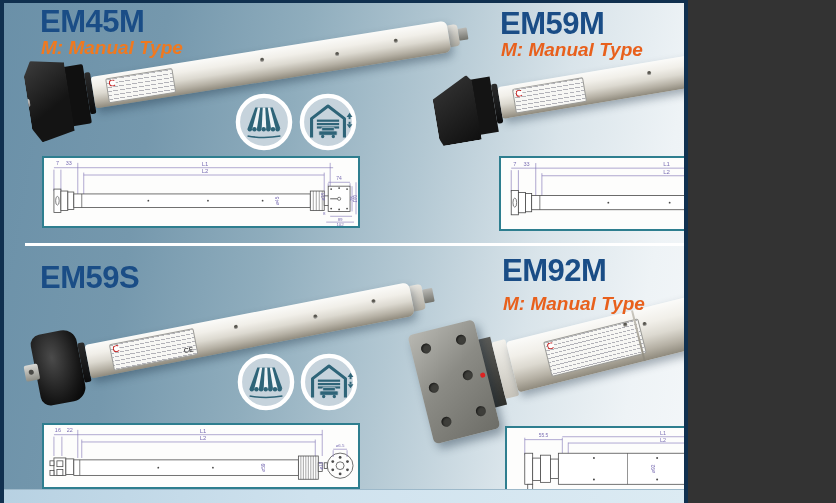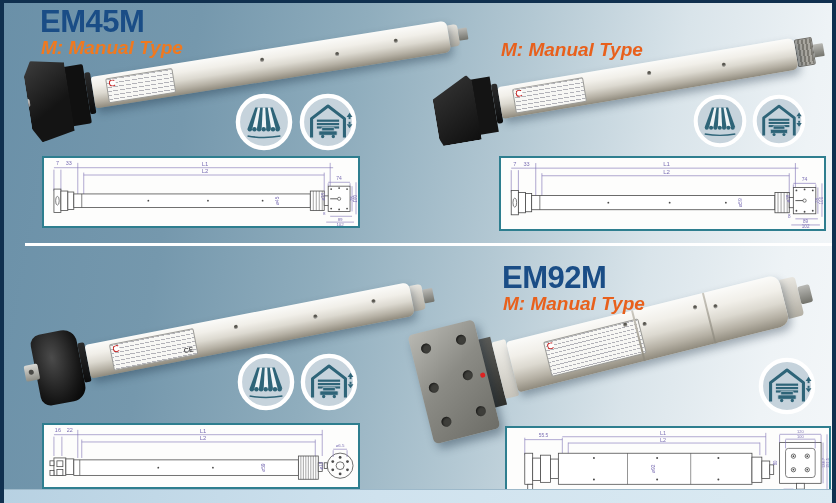--- a/index.html
+++ b/index.html
@@ -1,17 +1,17 @@
 <!DOCTYPE html>
 <html><head>
 <meta charset="utf-8">
 <style>
   html,body{margin:0;padding:0;background:#333;}
   #stage{
-    position:relative;width:836px;height:503px;overflow:hidden;
+    position:relative;width:688px;height:503px;overflow:hidden;
     font-family:"Liberation Sans",sans-serif;
     background:linear-gradient(100deg,#6a90a8 0%,#7598ad 22%,#8fadbd 40%,#b3c8d3 58%,#d9e4ea 75%,#eef3f6 90%,#f4f7f9 100%);
   }
   .frame-top{position:absolute;left:0;top:0;right:0;height:3px;background:#10304f;z-index:9;}
   .frame-left{position:absolute;left:0;top:0;bottom:0;width:4px;background:#10304f;z-index:9;}
   .frame-right{position:absolute;right:0;top:0;bottom:0;width:4px;background:#10304f;z-index:9;}
   .bottom-bar{position:absolute;left:0;right:0;bottom:0;height:13px;z-index:8;
     background:linear-gradient(to right,#b7d1e2,#cfe2ee 45%,#dcebf3);border-top:1px solid #9db9ca;}
   .divider{position:absolute;left:25px;top:243px;width:807px;height:3px;background:#ffffff;z-index:4;}
 
@@ -157,20 +157,21 @@
       <text class="dimtxt" x="297" y="23" font-size="5" text-anchor="middle">74</text>
       <text class="dimtxt" transform="rotate(-90 282.5 40)" x="282.5" y="40" font-size="4.5" text-anchor="middle">ø38</text>
       <text class="dimtxt" x="282" y="59" font-size="4.5" text-anchor="middle">8</text>
       <text class="dimtxt" transform="rotate(-90 311.5 42)" x="311.5" y="42" font-size="4.5" text-anchor="middle">78</text>
       <text class="dimtxt" transform="rotate(-90 315.5 42)" x="315.5" y="42" font-size="4.5" text-anchor="middle">100</text>
       <text class="dimtxt" x="298" y="64.5" font-size="4.5" text-anchor="middle">89</text>
       <text class="dimtxt" x="298" y="69.5" font-size="4.5" text-anchor="middle">102</text>
     </svg>
   </div>
 
+  <div class="product-title" style="left:500px;top:6px">EM59M</div>
   <div class="product-subtitle c-redorange" style="left:501px;top:39px">M: Manual Type</div>
 
   <div class="motor" style="left:435px;top:80px;height:68px;transform:rotate(-9.5deg)">
     <div class="h59-plate"></div>
     <div class="h59-box"></div>
     <div class="m-collar" style="width:6px;height:40px"></div>
     <div class="m-tube" style="width:300px;height:32px">
       <div class="m-plate" style="left:14px;top:4px;width:70px;height:23px"></div>
       <div class="m-dot" style="left:150px;top:9px"></div>
       <div class="m-dot" style="left:225px;top:13px"></div>
@@ -244,20 +245,21 @@
       <text class="dimtxt" x="297" y="23" font-size="5" text-anchor="middle">74</text>
       <text class="dimtxt" transform="rotate(-90 282.5 40)" x="282.5" y="40" font-size="4.5" text-anchor="middle">ø38</text>
       <text class="dimtxt" x="282" y="59" font-size="4.5" text-anchor="middle">8</text>
       <text class="dimtxt" transform="rotate(-90 311.5 42)" x="311.5" y="42" font-size="4.5" text-anchor="middle">78</text>
       <text class="dimtxt" transform="rotate(-90 315.5 42)" x="315.5" y="42" font-size="4.5" text-anchor="middle">100</text>
       <text class="dimtxt" x="298" y="64.5" font-size="4.5" text-anchor="middle">89</text>
       <text class="dimtxt" x="298" y="69.5" font-size="4.5" text-anchor="middle">102</text>
     </svg>
   </div>
 
+  <div class="product-title" style="left:40px;top:260px">EM59S</div>
 
   <div class="motor" style="left:25px;top:336px;height:76px;transform:rotate(-11deg)">
     <div class="h59s-tab"></div>
     <div class="h59s-cap"></div>
     <div class="m-collar" style="width:7px;height:40px"></div>
     <div class="m-tube" style="width:330px;height:34px">
       <div class="m-plate" style="left:24px;top:4px;width:84px;height:25px">
         <span style="position:absolute;right:3px;bottom:2px;font-size:7px;color:#555;font-weight:bold">CE</span>
       </div>
       <div class="m-dot" style="left:150px;top:9px"></div>
@@ -329,21 +331,21 @@
         <circle class="otlf" cx="298" cy="50.5" r="1.4"></circle>
         <circle class="otlf" cx="305.4" cy="46.3" r="1.4"></circle>
       <circle cx="298" cy="42" r="4" fill="none" stroke="#4a4a4a" stroke-width="0.8"></circle>
       <rect class="otl" x="282" y="39" width="3" height="6"></rect>
       <path class="dim" d="M291,25H305 M291,26V33 M305,26V33"></path>
       <text class="dimtxt" x="298" y="23" font-size="4.5" text-anchor="middle">ø6.5</text>
       <text class="dimtxt" transform="rotate(-90 280.5 42)" x="280.5" y="42" font-size="4.5" text-anchor="middle">ø18</text>
     </svg>
   </div>
 
-  <div class="product-title" style="left:502px;top:260px">EM92M</div>
+  <div class="product-title" style="left:502px;top:253px">EM92M</div>
   <div class="product-subtitle c-redorange" style="left:503px;top:293px">M: Manual Type</div>
 
   <div class="motor" style="left:421px;top:332px;height:116px;transform:rotate(-14deg)">
     <div class="h92-plate">
       <div class="h92-hole" style="left:10px;top:12px"></div>
         <div class="h92-hole" style="left:46px;top:12px"></div>
       <div class="h92-hole" style="left:8px;top:52px"></div>
         <div class="h92-hole" style="left:44px;top:48px"></div>
       <div class="h92-hole" style="left:12px;top:88px"></div>
         <div class="h92-hole" style="left:48px;top:86px"></div>

